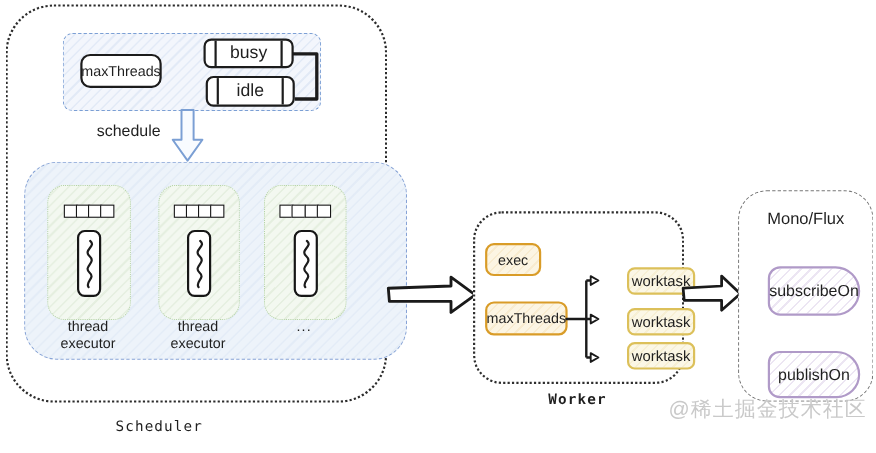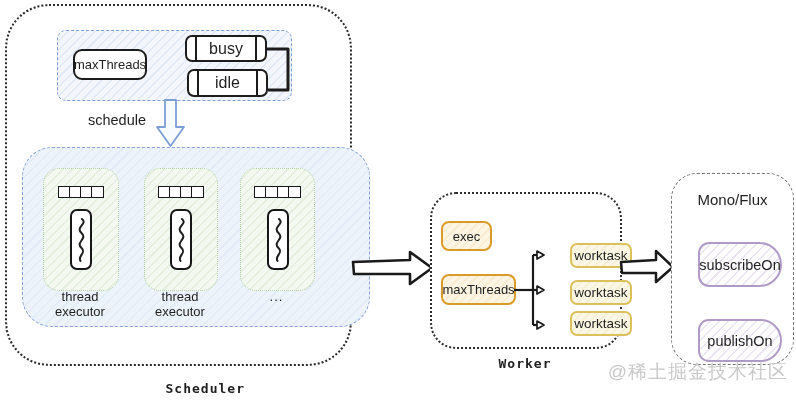--- a/index.html
+++ b/index.html
@@ -48,22 +48,22 @@
   .card-3{left:217px;width:73px;}
   .queue{display:flex;margin-top:17px;}
   .queue .cell{width:13px;height:12px;border:1.9px solid #161616;background:#fff;box-sizing:border-box;margin-left:-1.9px;}
   .queue .cell:first-child{margin-left:0;}
   .thread-pill{margin-top:11px;width:22px;height:61px;border:2px solid #161616;border-radius:7px;background:#fff;
     display:flex;align-items:center;justify-content:center;box-sizing:border-box;}
   .executor-label{top:141px;text-align:center;font-size:13px;line-height:1.18;white-space:pre-line;}
   .label-1{left:20px;width:74px;}
   .label-2{left:121px;width:72px;}
   .label-3{left:217px;width:73px;letter-spacing:1px;}
-  .scheduler-caption{left:105px;top:381px;width:140px;text-align:right;
-    font-family:"DejaVu Sans Mono","Liberation Mono",monospace;font-size:13px;letter-spacing:1px;font-weight:bold;}
+  .scheduler-caption{left:105px;top:381px;width:140px;text-align:left;
+    font-family:"DejaVu Sans Mono","Liberation Mono",monospace;font-size:13px;letter-spacing:1px;}
 
   
   .arrow1{left:351px;top:247px;width:84px;height:42px;}
   .arrow2{left:619px;top:248px;width:56px;height:38px;}
 
   
   .worker-box{left:430px;top:192px;width:188px;height:153px;border:2px dotted #2e2e2e;border-radius:26px;background:#fff;}
   .o-node{border:2px solid var(--orange);border-radius:8px;background:#fcf5e3;
     background-image:repeating-linear-gradient(135deg,rgba(217,156,40,.10) 0 1.5px,transparent 1.5px 6px);
     font-size:13px;}

